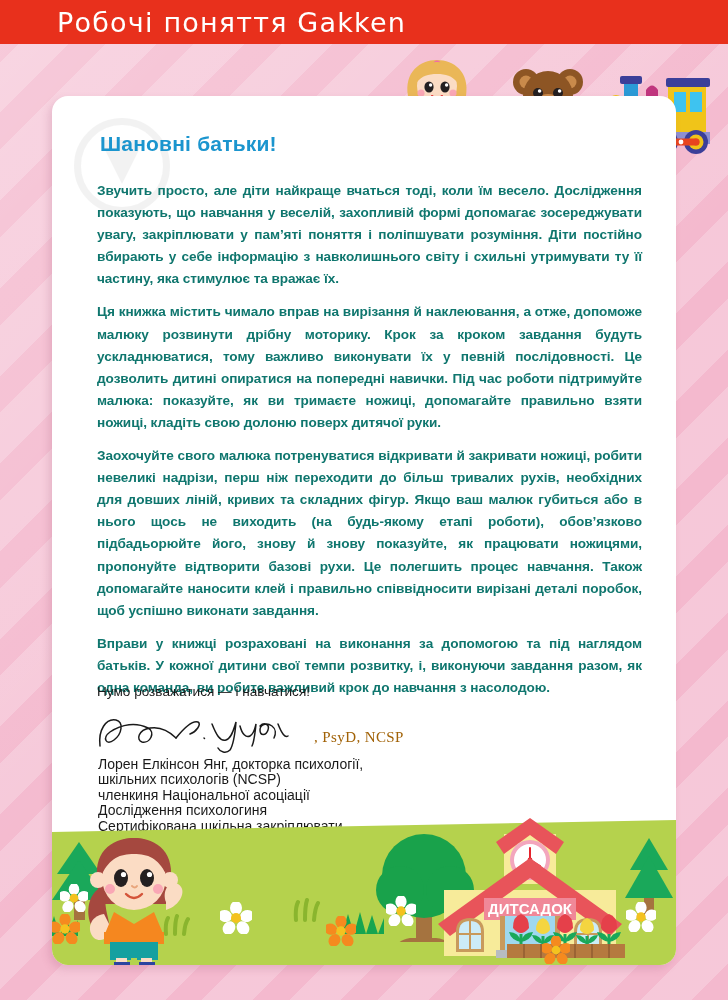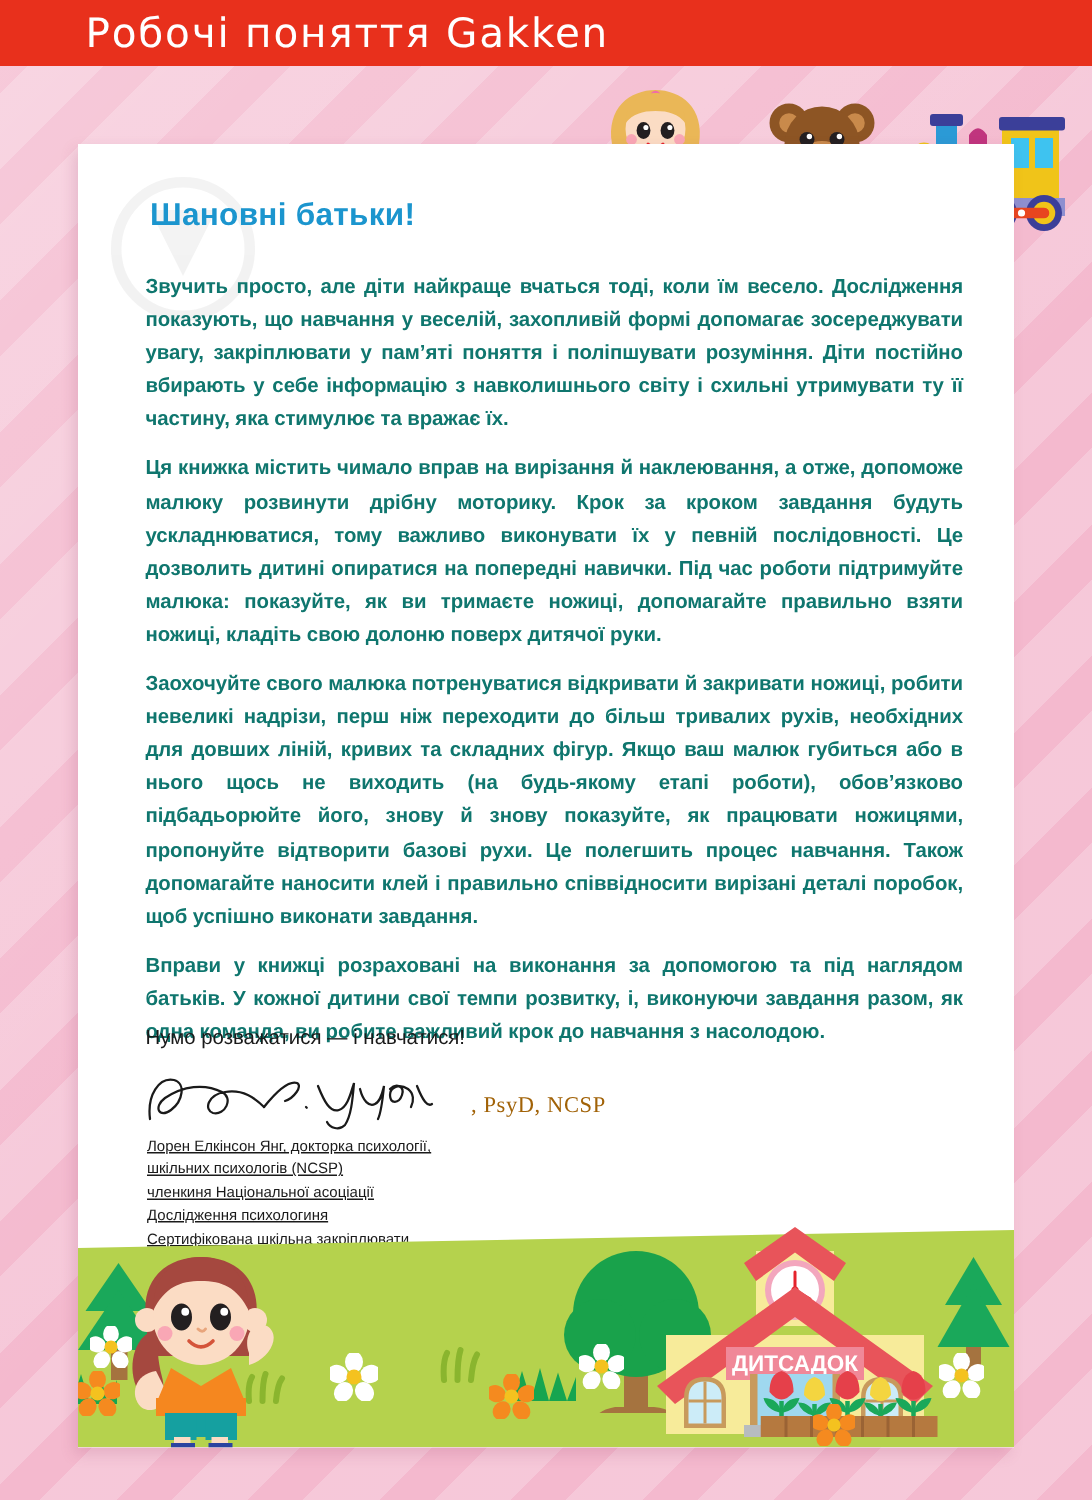--- a/index.html
+++ b/index.html
@@ -45,20 +45,21 @@
     white-space: nowrap;
   }
 
   
   .page-card {
     position: absolute; left: 52px; top: 96px;
     width: 624px; height: 869px;
     background: #ffffff;
     box-shadow: -3px 4px 9px rgba(150, 60, 100, 0.18);
     overflow: hidden;
+    border-radius: 16px;
   }
 
   
   .letter-heading {
     position: absolute; left: 48px; top: 36px;
     font-size: 21px; font-weight: bold; color: #1b95ce;
     letter-spacing: 0.2px; white-space: nowrap;
   }
 
   
@@ -87,21 +88,21 @@
     position: absolute; left: 222px; top: 21px;
     font-size: 15px; color: #a16207;
     font-family: "Liberation Serif", serif;
     letter-spacing: 0.4px; white-space: nowrap;
   }
 
   .credentials {
     position: absolute; left: 46px; top: 661px;
   }
   .credentials div {
-    font-size: 10px; line-height: 15.4px; color: #1a1a1a; white-space: nowrap; text-decoration: underline;
+    font-size: 14px; line-height: 15.4px; color: #1a1a1a; white-space: nowrap;
   }
 
   
   .scene {
     position: absolute; left: 0; bottom: 0; width: 708px; height: 155px;
     overflow: hidden;
   }
   .lawn {
     position: absolute; left: 0; bottom: 0; width: 624px; height: 145px;
     background: #b5d24d;

